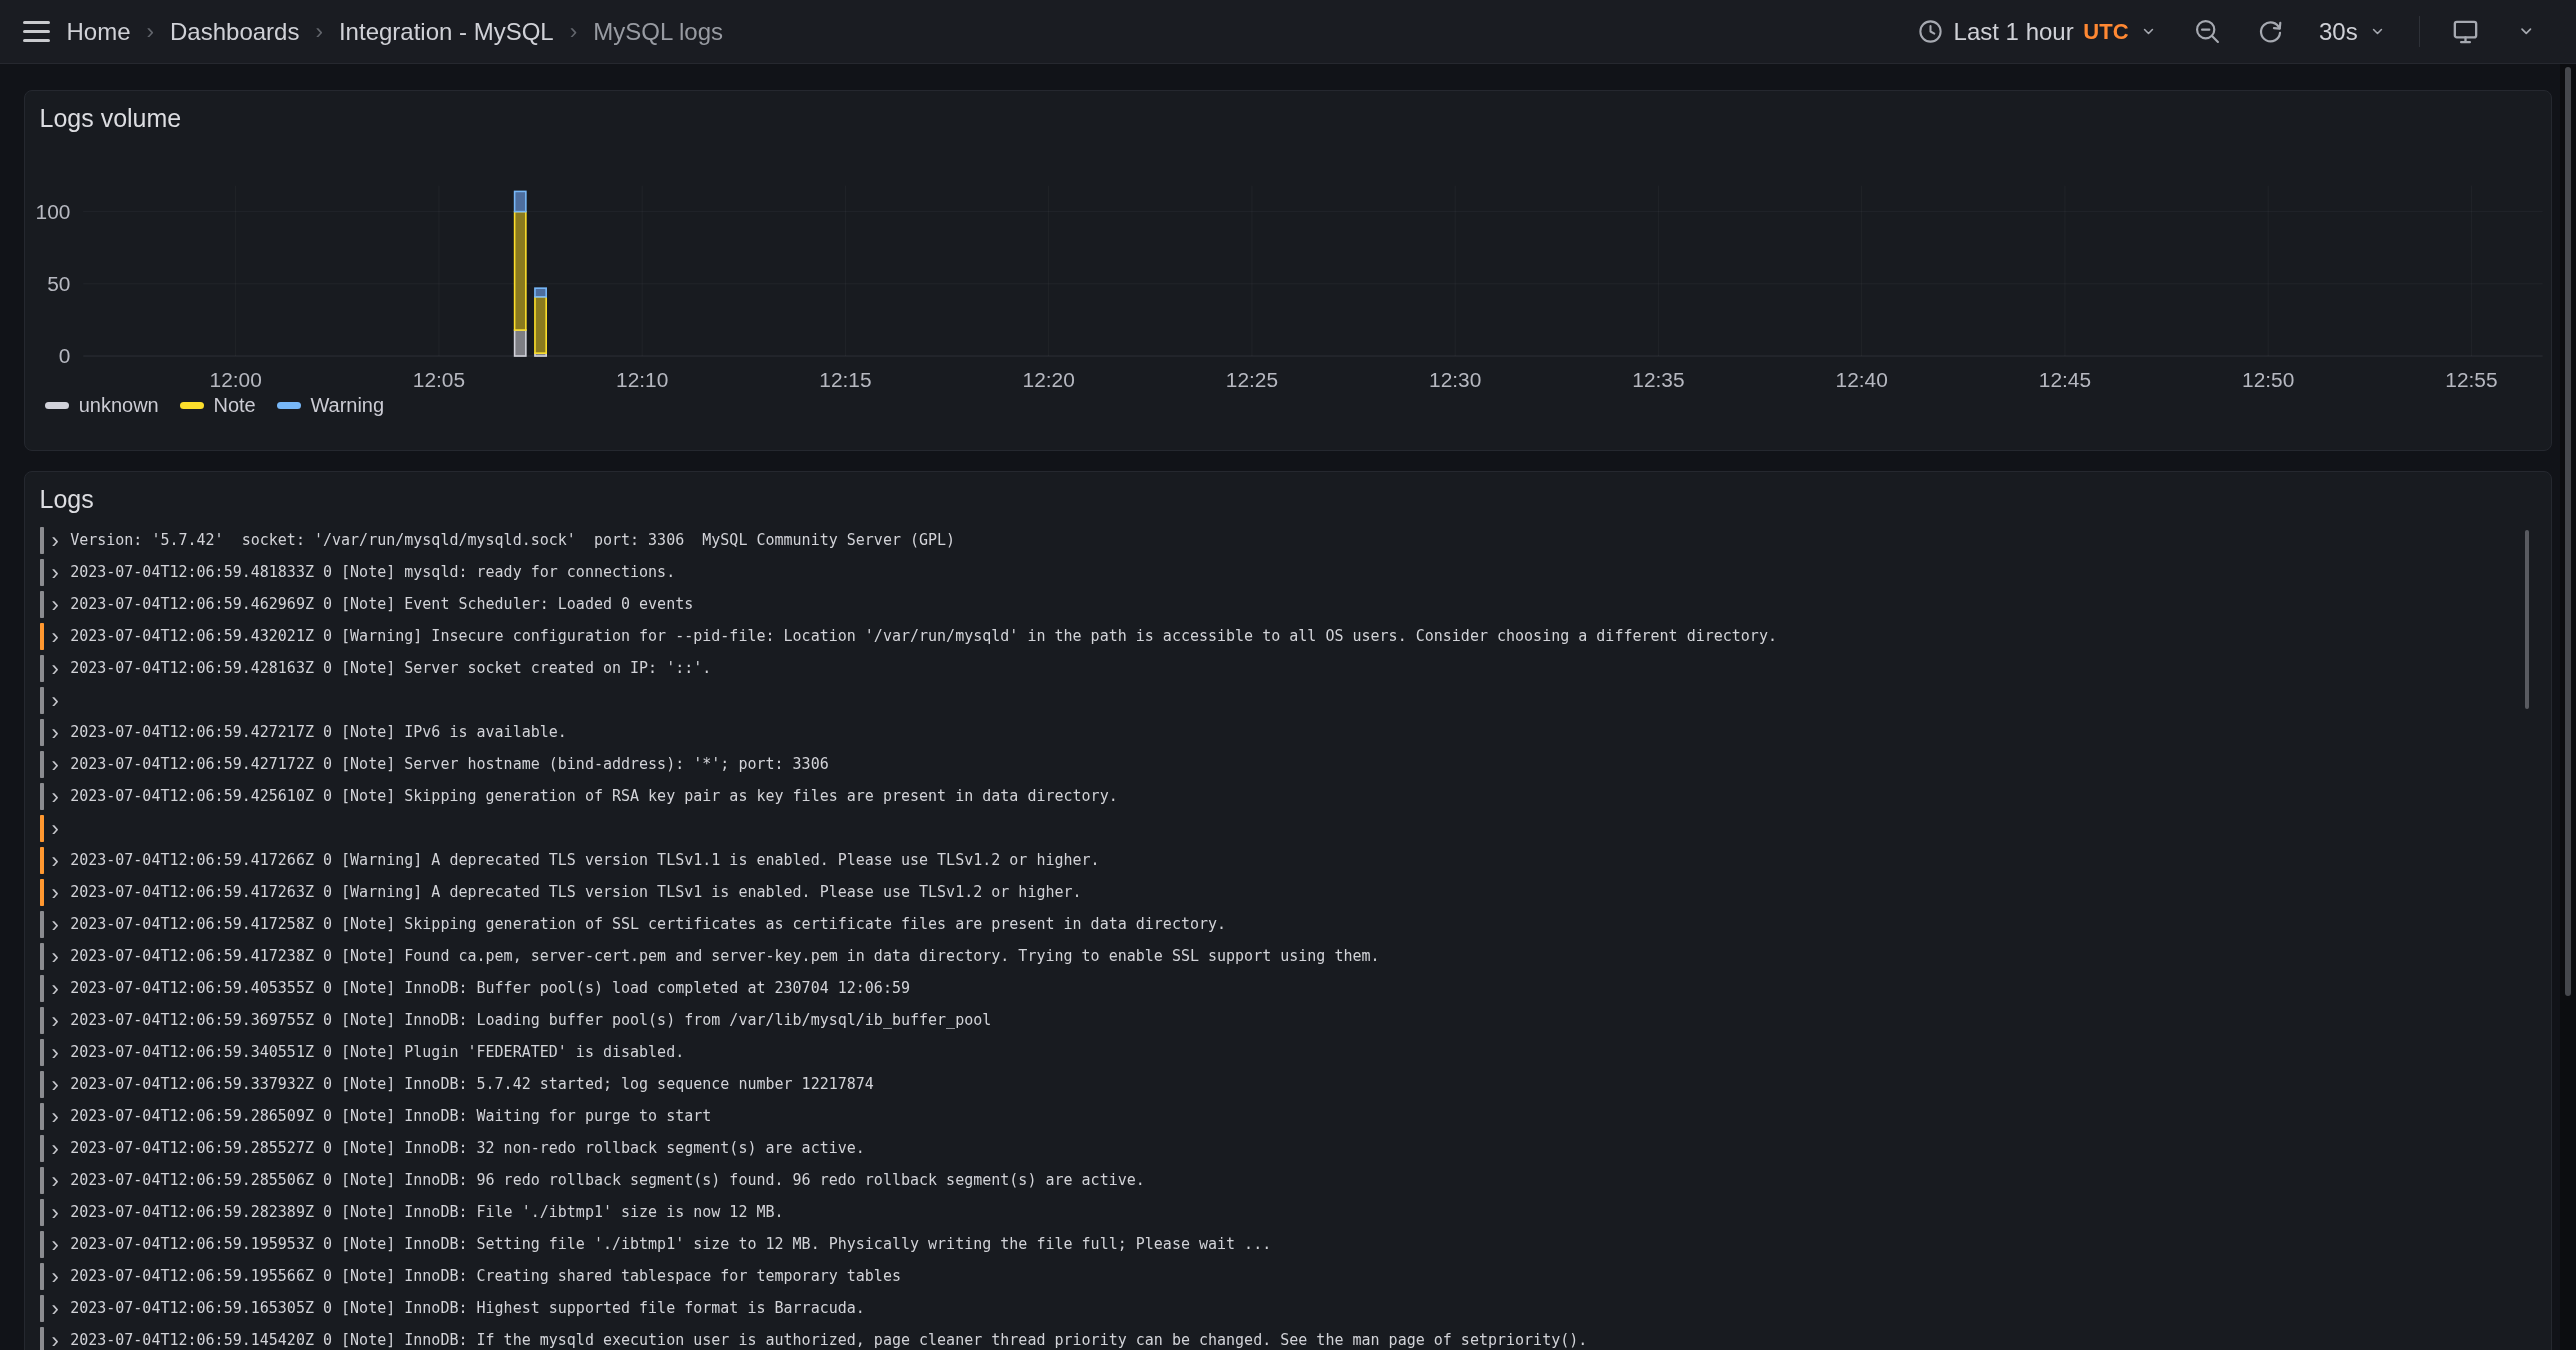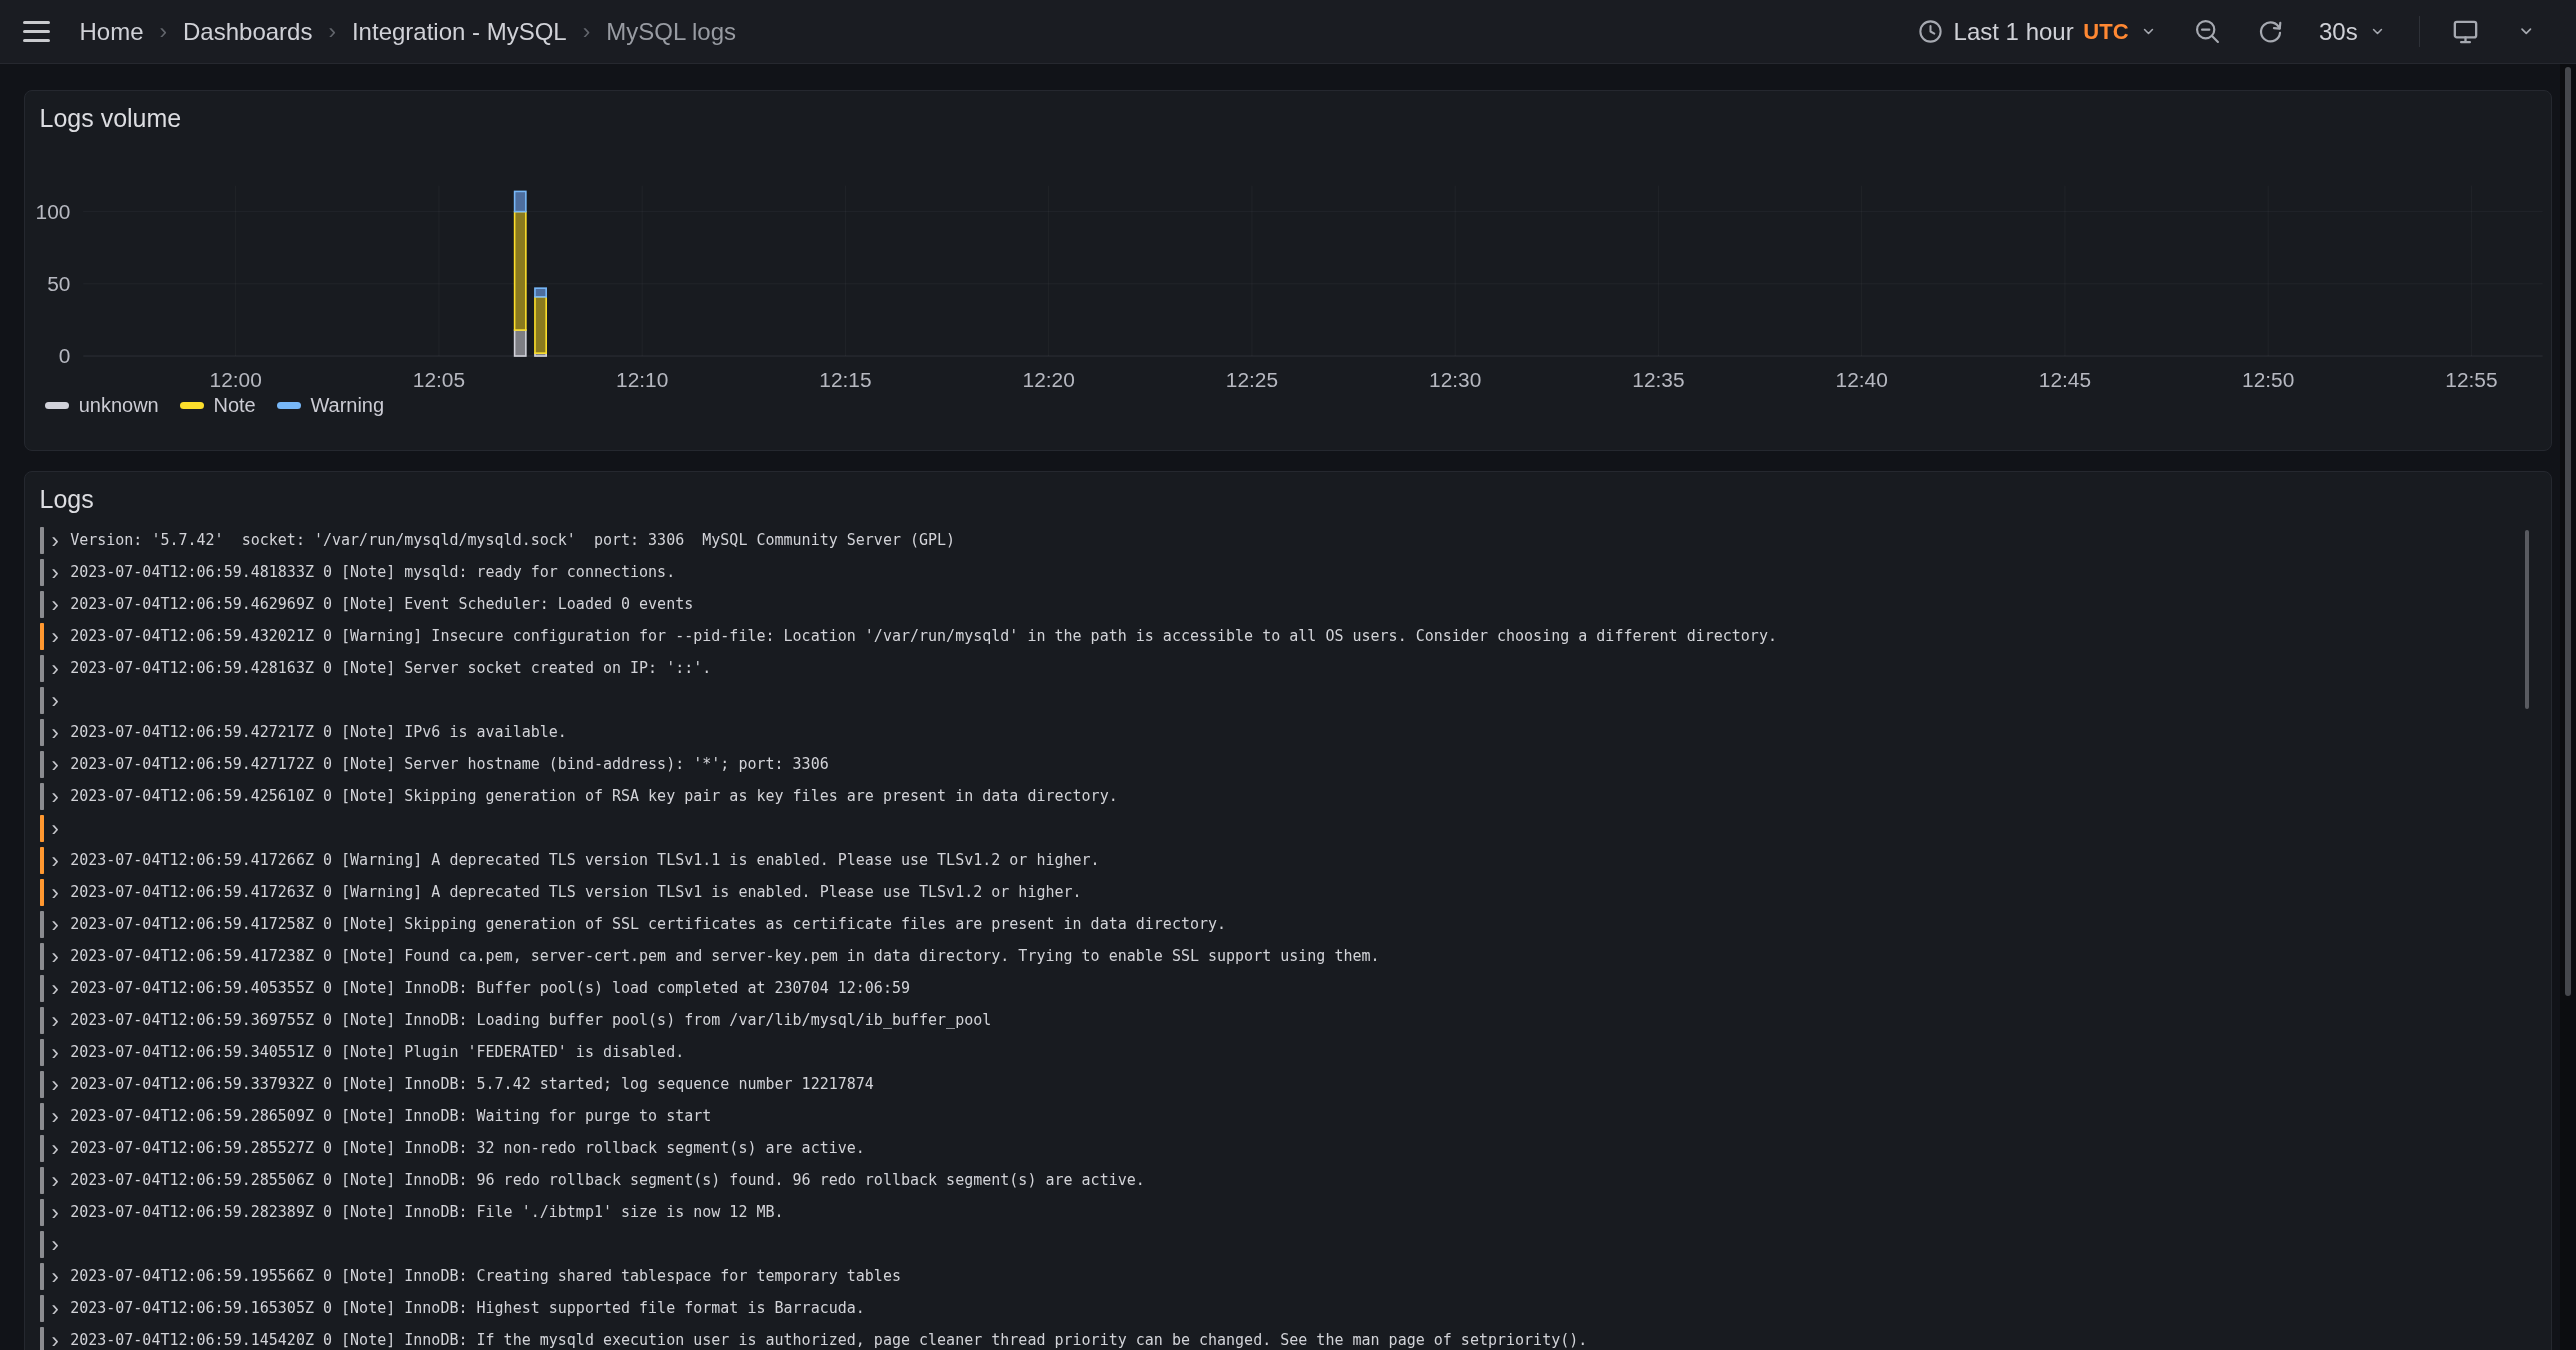--- a/index.html
+++ b/index.html
@@ -8,21 +8,21 @@
     background:#111318;color:#d2d3d8;
     font-family:"Liberation Sans",sans-serif;
   }
   
   .topbar{
     position:absolute;top:0;left:0;right:0;height:64px;
     background:#1a1c22;border-bottom:0.8px solid #26282f;
     display:flex;align-items:center;justify-content:space-between;
     padding:0 27px 0 22.5px;box-sizing:border-box;
   }
-  .tb-left{display:flex;align-items:center;gap:30px;}
+  .tb-left{display:flex;align-items:center;gap:17px;}
   .hamburger{display:flex;flex-direction:column;gap:5.6px;cursor:pointer;}
   .hamburger span{width:27px;height:3.2px;border-radius:1.6px;background:#c9cace;}
   .breadcrumb{display:flex;align-items:center;gap:16px;font-size:24px;}
   .crumb{color:#d0d1d7;cursor:pointer;}
   .crumb.current{color:#989ba2;}
   .crumb-sep{color:#62656c;font-size:22.5px;}
   .tb-right{display:flex;align-items:center;gap:11.3px;}
   .tb-btn{display:flex;align-items:center;gap:9.7px;padding:0 11.3px;height:45px;cursor:pointer;}
   .tb-btn svg{display:block;}
   .tb-label{font-size:24px;color:#d0d1d7;white-space:nowrap;}
@@ -292,20 +292,21 @@
         <span class="log-text">2023-07-04T12:06:59.285506Z 0 [Note] InnoDB: 96 redo rollback segment(s) found. 96 redo rollback segment(s) are active.</span>
       </div>
       <div class="log-row">
         <span class="log-strip" style="background: rgb(139, 140, 144);"></span>
         <span class="log-chevron">›</span>
         <span class="log-text">2023-07-04T12:06:59.282389Z 0 [Note] InnoDB: File './ibtmp1' size is now 12 MB.</span>
       </div>
       <div class="log-row">
         <span class="log-strip" style="background: rgb(139, 140, 144);"></span>
         <span class="log-chevron">›</span>
+        <span class="log-text">2023-07-04T12:06:59.195953Z 0 [Note] InnoDB: Setting file './ibtmp1' size to 12 MB. Physically writing the file full; Please wait ...</span>
       </div>
       <div class="log-row">
         <span class="log-strip" style="background: rgb(139, 140, 144);"></span>
         <span class="log-chevron">›</span>
         <span class="log-text">2023-07-04T12:06:59.195566Z 0 [Note] InnoDB: Creating shared tablespace for temporary tables</span>
       </div>
       <div class="log-row">
         <span class="log-strip" style="background: rgb(139, 140, 144);"></span>
         <span class="log-chevron">›</span>
         <span class="log-text">2023-07-04T12:06:59.165305Z 0 [Note] InnoDB: Highest supported file format is Barracuda.</span>

